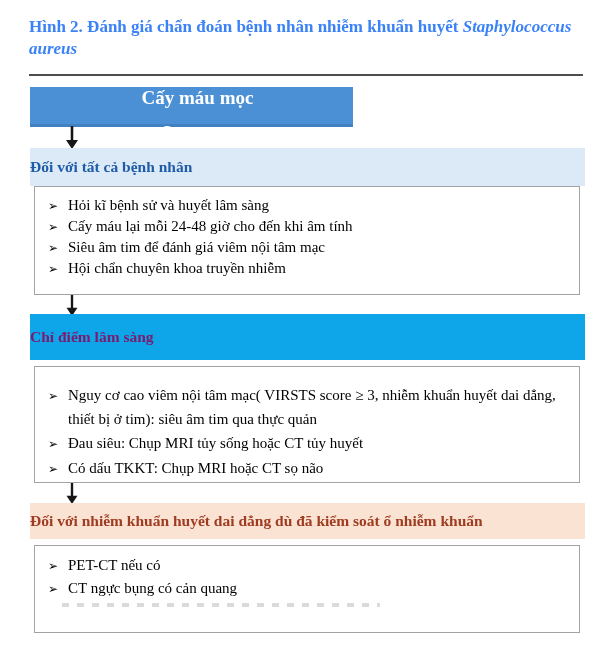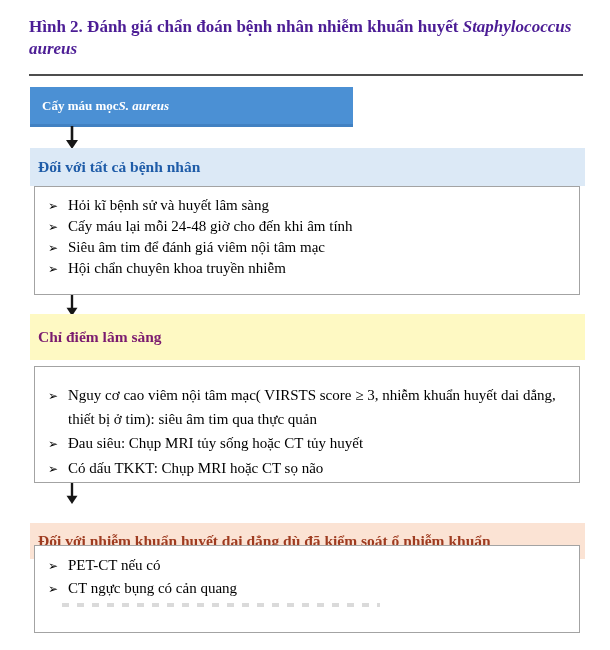--- a/index.html
+++ b/index.html
@@ -11,65 +11,66 @@
     height: 650px;
     background: #ffffff;
     overflow: hidden;
   }
   .title {
     position: absolute;
     left: 29px; top: 16px;
     width: 548px;
     font-size: 17px;
     font-weight: bold;
-    color: #4c1d95;
+    color: #3b82f6;
     line-height: 22px;
   }
   .title i { font-style: italic; }
   .rule {
     position: absolute;
     left: 29px; top: 74px;
     width: 554px;
     border-top: 2px solid #4d4d4d;
   }
   .start-box {
     position: absolute;
     left: 30px; top: 87px;
     width: 323px; height: 40px;
     background: #4b90d4;
     border-bottom: 3px solid #4181c2;
     color: #ffffff;
     font-weight: bold;
-    font-size: 13px;
+    font-size: 19px;
     display: flex;
     align-items: center;
     padding-left: 12px;
+    flex-direction: column;
   }
-  .start-box i { font-style: italic; }
+  .start-box i { font-style: italic; margin-top: 13px; }
   .arrow {
     position: absolute;
     left: 63px;
     width: 18px;
   }
   .a1 { top: 126px; height: 23px; }
   .a2 { top: 295px; height: 21px; }
   .a3 { top: 483px; height: 21px; }
   .hdr {
     position: absolute;
     left: 30px;
     width: 555px;
     font-weight: bold;
     font-size: 15.5px;
     display: flex;
     align-items: center;
-    padding-left: 8px;
+    padding-left: 0;
   }
   .hdr-blue  { top: 148px; height: 38px; background: #dce9f6; color: #1f5ca8; }
-  .hdr-pink  { top: 314px; height: 46px; background: #fef9c3; color: #7b1b6f; }
-  .hdr-peach { top: 523px; height: 36px; background: #fbe3d4; color: #9e3b20; }
+  .hdr-pink  { top: 314px; height: 46px; background: #0ea5e9; color: #7b1b6f; }
+  .hdr-peach { top: 503px; height: 36px; background: #fbe3d4; color: #9e3b20; }
   .box {
     position: absolute;
     left: 34px;
     width: 546px;
     background: #ffffff;
     border: 1px solid #a3a3a3;
     font-size: 15px;
     color: #000000;
     padding: 8px 10px 0 13px;
   }

